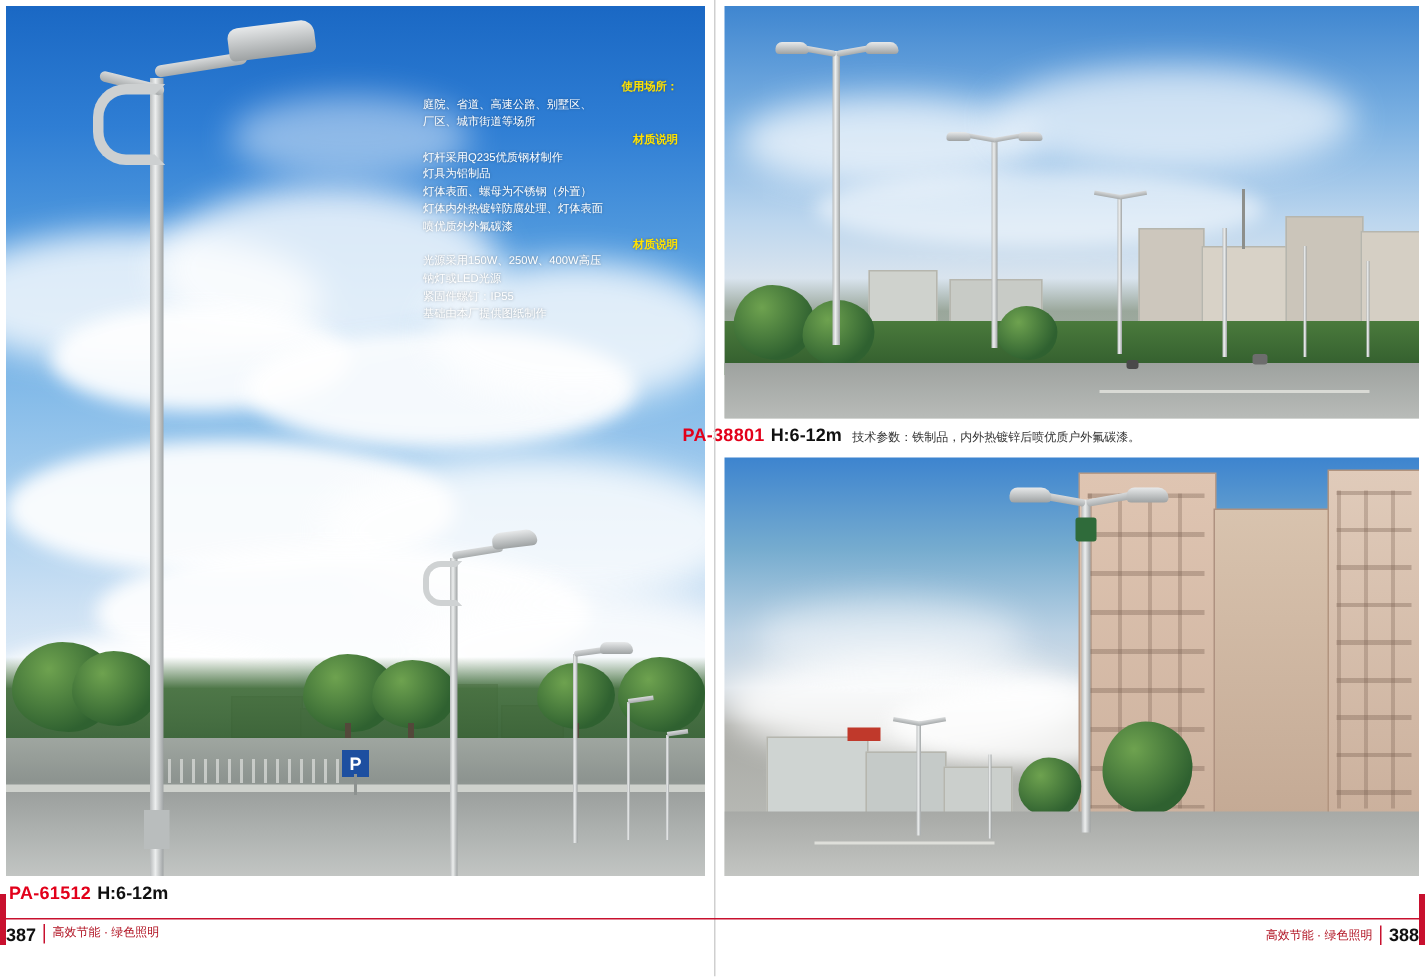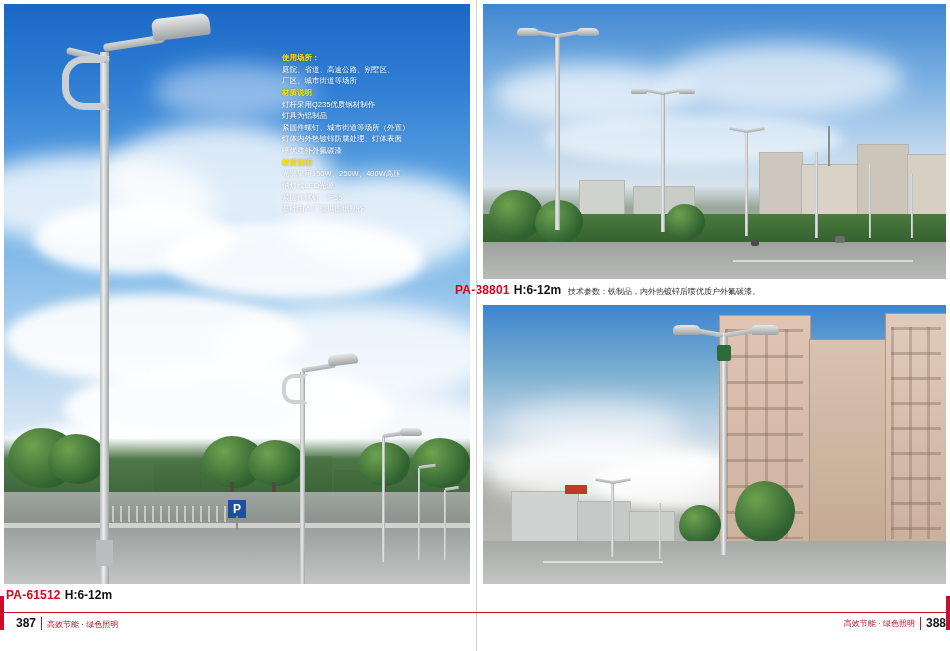--- a/index.html
+++ b/index.html
@@ -118,20 +118,21 @@
     width: 170px;
     color: #ffffff;
     font-size: 7.5px;
     line-height: 1.55;
     text-shadow: 0 0 2px rgba(0,0,0,.35);
   }
   .spec-head {
     color: #ffe200;
     font-weight: bold;
     font-size: 7.5px;
+    text-align: right;
   }
   .spec-line { white-space: nowrap; }
 
   
   .right-photo-top {
     position: absolute;
     left: 483px; top: 4px;
     width: 463px; height: 275px;
     overflow: hidden;
     background: linear-gradient(to bottom, #3f86d0 0%, #7cb1e2 28%, #bcd6ee 52%, #d9e4ee 66%, #9aa79b 74%, #b6b9b4 100%);
@@ -180,23 +181,22 @@
   .footer-rule {
     position: absolute;
     left: 0; top: 612px;
     width: 950px; height: 1px;
     background: #c8102e;
   }
   .footer-left {
     position: absolute;
     left: 4px; top: 616px;
     display: flex;
-    align-items: flex-end;
+    align-items: flex-start;
     gap: 5px;
-    margin-left: 12px;
   }
   .folio {
     font-size: 12px;
     font-weight: bold;
     color: #111;
   }
   .folio-bar {
     width: 1px; height: 13px;
     background: #c8102e;
   }
@@ -290,21 +290,21 @@
     <div style="position:absolute; left:232px; bottom:54px; width:2px; height:14px; background:#8d9290;"></div>
     <div style="position:absolute; left:108px; bottom:62px; width:120px; height:16px; background:repeating-linear-gradient(to right,#d9dbd8 0 2px, rgba(0,0,0,0) 2px 8px); opacity:.75;"></div>
 
     <div class="spec-block">
       <div class="spec-head spec-line">使用场所：</div>
       <div class="spec-line">庭院、省道、高速公路、别墅区、</div>
       <div class="spec-line">厂区、城市街道等场所</div>
       <div class="spec-head spec-line">材质说明</div>
       <div class="spec-line">灯杆采用Q235优质钢材制作</div>
       <div class="spec-line">灯具为铝制品</div>
-      <div class="spec-line">紧固件螺钉、城市街道等场所（外置）</div>
+      <div class="spec-line">灯体表面、螺母为不锈钢（外置）</div>
       <div class="spec-line">灯体内外热镀锌防腐处理、灯体表面</div>
       <div class="spec-line">喷优质外外氟碳漆</div>
       <div class="spec-head spec-line">材质说明</div>
       <div class="spec-line">光源采用150W、250W、400W高压</div>
       <div class="spec-line">钠灯或LED光源</div>
       <div class="spec-line">紧固件螺钉：IP55</div>
       <div class="spec-line">基础由本厂提供图纸制作</div>
     </div>
   </div>
 

